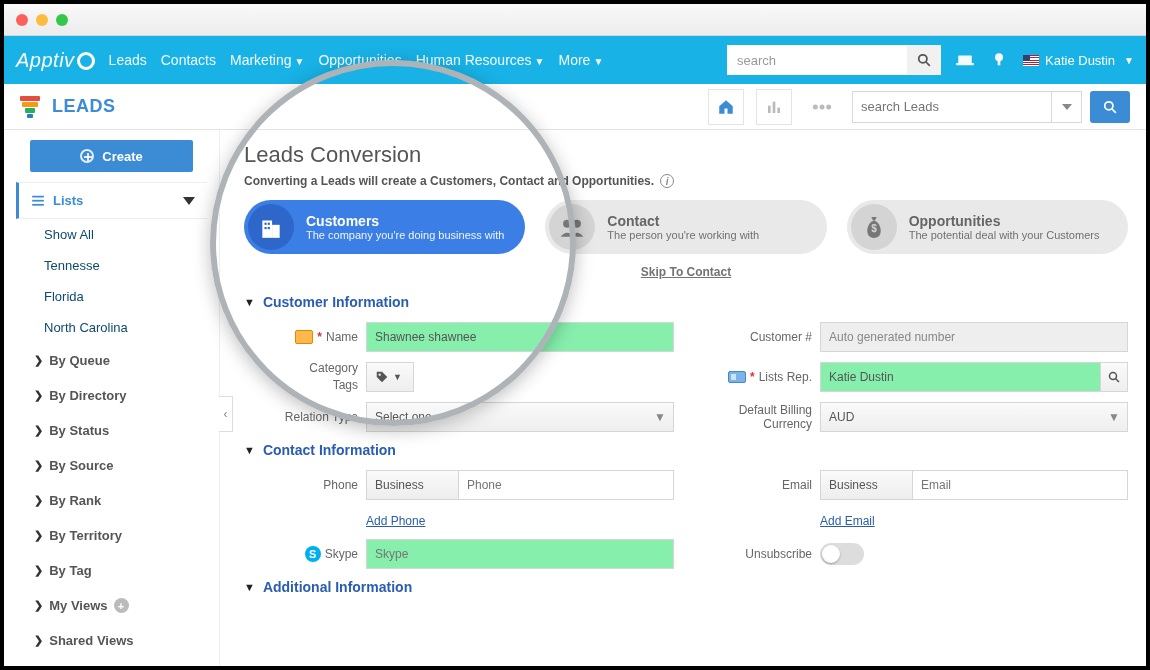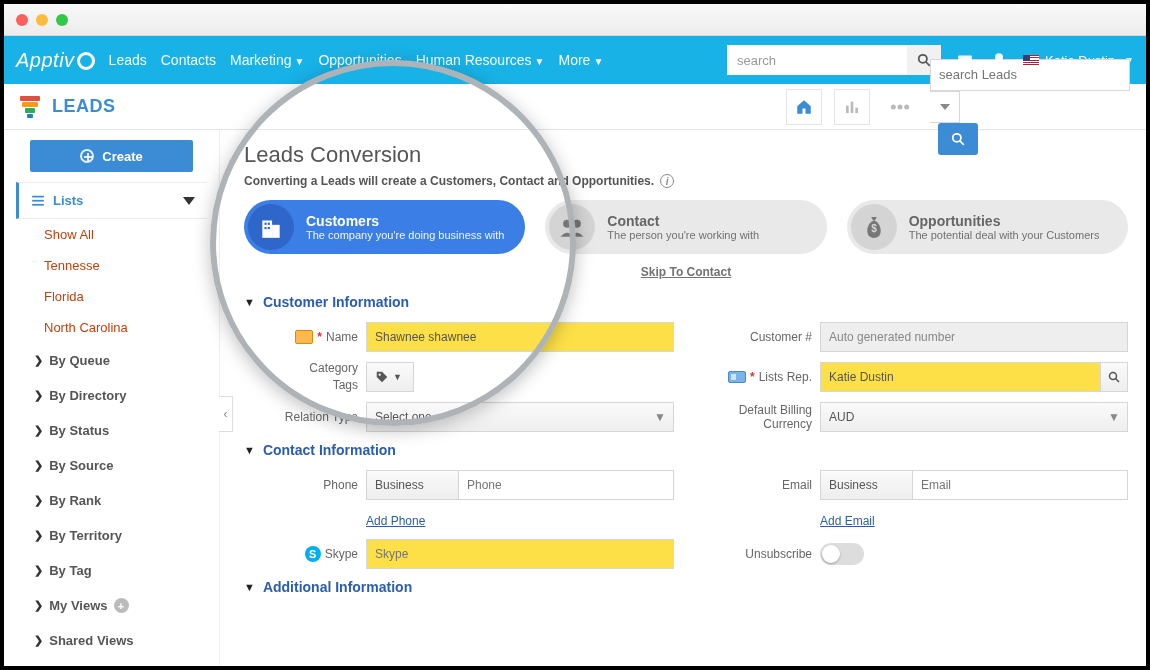--- a/index.html
+++ b/index.html
@@ -25,33 +25,33 @@
 .flag::before{content:"";position:absolute;left:0;top:0;width:7px;height:6px;background:#3c3b6e;}
 
 .subhead { height: 46px; border-bottom: 1px solid #e4e4e4; display:flex; align-items:center; padding:0 16px; gap:12px; }
 .funnel { width:20px; height:22px; position:relative; }
 .funnel span{position:absolute;left:0;right:0;height:5px;border-radius:1px;}
 .funnel .f1{top:0;background:#e74c3c;} .funnel .f2{top:6px;left:2px;right:2px;background:#f39c12;} .funnel .f3{top:12px;left:5px;right:5px;background:#27ae60;} .funnel .f4{top:18px;left:7px;right:7px;height:4px;background:#2980b9;}
 .subhead h2{ color:#3b8cd4; font-size:18px; font-weight:700; letter-spacing:.5px; }
 .subhead .spacer{flex:1;}
 .toolbtn{ width:36px; height:36px; border:1px solid #e4e4e4; display:flex;align-items:center;justify-content:center; cursor:pointer; background:#fff; color:#888; }
 .toolbtn.active{ color:#3b8cd4; }
-.leadsearch{ display:flex;flex-direction:column; }
+.leadsearch{ display:flex; }
 .leadsearch input{ width:200px; height:32px; border:1px solid #d8d8d8; padding:0 8px; font-size:13px; }
 .leadsearch .dd{ width:30px; height:32px; border:1px solid #d8d8d8; border-left:none; display:flex;align-items:center;justify-content:center;color:#888;cursor:pointer;}
 .leadsearch .go{ width:40px; height:32px; background:#3b8cd4; border:none; margin-left:8px; display:flex;align-items:center;justify-content:center;color:#fff;cursor:pointer;border-radius:3px;}
 
 .body { display:flex; height: calc(670px - 8px - 32px - 48px - 46px); }
 .sidebar { width: 216px; border-right:1px solid #eee; padding:10px 12px; font-size:13px; color:#555; overflow:hidden; }
 .create-btn{ display:flex;align-items:center;justify-content:center;gap:8px;margin:0 14px 10px;height:32px;background:#3b8cd4;color:#fff;font-weight:600;border-radius:2px;cursor:pointer;}
 .create-btn .plus{ width:14px;height:14px;border:2px solid rgba(255,255,255,.85);border-radius:50%;position:relative;}
 .create-btn .plus::before,.create-btn .plus::after{content:"";position:absolute;background:rgba(255,255,255,.85);} .create-btn .plus::before{left:5px;top:2px;width:2px;height:8px;} .create-btn .plus::after{top:5px;left:2px;height:2px;width:8px;}
 .side-head{ display:flex;align-items:center;padding:10px 12px;border-left:3px solid #3b8cd4;color:#3b8cd4;font-weight:600;gap:8px;border-top:1px solid #eee;border-bottom:1px solid #eee;}
 .side-head .chev{margin-left:auto;color:#444;}
-.side-sub{ padding:8px 12px 8px 28px; cursor:pointer; color:#c2410c;}
+.side-sub{ padding:8px 12px 8px 28px; cursor:pointer; color:#0c4a6e;}
 .side-item{ padding:10px 12px 10px 18px; cursor:pointer; color:#555; font-weight:600; display:flex;align-items:center;gap:6px;}
 .side-item .chev{ font-size:11px;color:#333;}
 .side-item.sub{ font-weight:400;color:#666;padding-left:28px;}
 .side-item .badge-plus{ width:15px;height:15px;border-radius:50%;background:#bbb;color:#fff;font-size:11px;display:flex;align-items:center;justify-content:center;}
 
 .collapse-handle{position:absolute;left:215px;top:392px;width:14px;height:36px;border:1px solid #ddd;border-left:none;background:#fff;display:flex;align-items:center;justify-content:center;color:#888;font-size:12px;cursor:pointer;z-index:5;}
 
 .main{ flex:1; padding: 12px 18px 4px 24px; overflow:hidden; position:relative; }
 .pagetitle{ font-size:22px; color:#555; font-weight:500; margin-bottom:6px; }
 .subtitle{ font-size:12px; color:#555; font-weight:600; display:flex;align-items:center;gap:6px;margin-bottom:12px;}
@@ -68,21 +68,21 @@
 .skip a{ color:#737373; font-size:12px; font-weight:600; text-decoration:underline; cursor:pointer;margin-top:25px; }
 
 .section-head{ color:#2a5db0; font-weight:700; font-size:14px; margin:10px 0 12px; display:flex;align-items:center;gap:8px;}
 .section-head .tw{ font-size:11px;color:#222;}
 
 .formrow{ display:flex; gap:24px; margin-bottom:10px; }
 .col{ flex:1; display:flex; align-items:center; }
 .lbl{ width:122px; text-align:right; font-size:12px; color:#666; padding-right:8px; display:flex;justify-content:flex-end;align-items:center;gap:4px;}
 .req{ color:#d33; font-weight:700;}
 .fld{ flex:1; }
-.inp,.sel{ width:100%; height:30px; border:1px solid #d6d6d6; padding:0 8px; font-size:12px; color:#555; background:#fde047;}
+.inp,.sel{ width:100%; height:30px; border:1px solid #d6d6d6; padding:0 8px; font-size:12px; color:#555; background:#86efac;}
 .sel{ appearance:none; background:linear-gradient(#fafafa,#eee); }
 .sel-wrap{position:relative;display:flex;}
 .sel-wrap .car{position:absolute;right:8px;top:8px;color:#888;pointer-events:none;font-size:12px;}
 .split{display:flex;}
 .split .sel{width:92px;border-right:none;}
 .split input{flex:1;height:30px;border:1px solid #d6d6d6;padding:0 8px;font-size:12px;}
 .inp[readonly]{background:#eee;color:#888;}
 .addlink{ font-size:12px;color:#2a5db0;text-decoration:underline;cursor:pointer;margin-top:4px;display:inline-block;}
 .icon-chip{width:18px;height:14px;background:#ffb84d;border:1px solid #e08a00;border-radius:2px;}
 .icon-card{width:18px;height:12px;background:#7bb3e8;border:1px solid #4a87c9;border-radius:2px;position:relative;}

